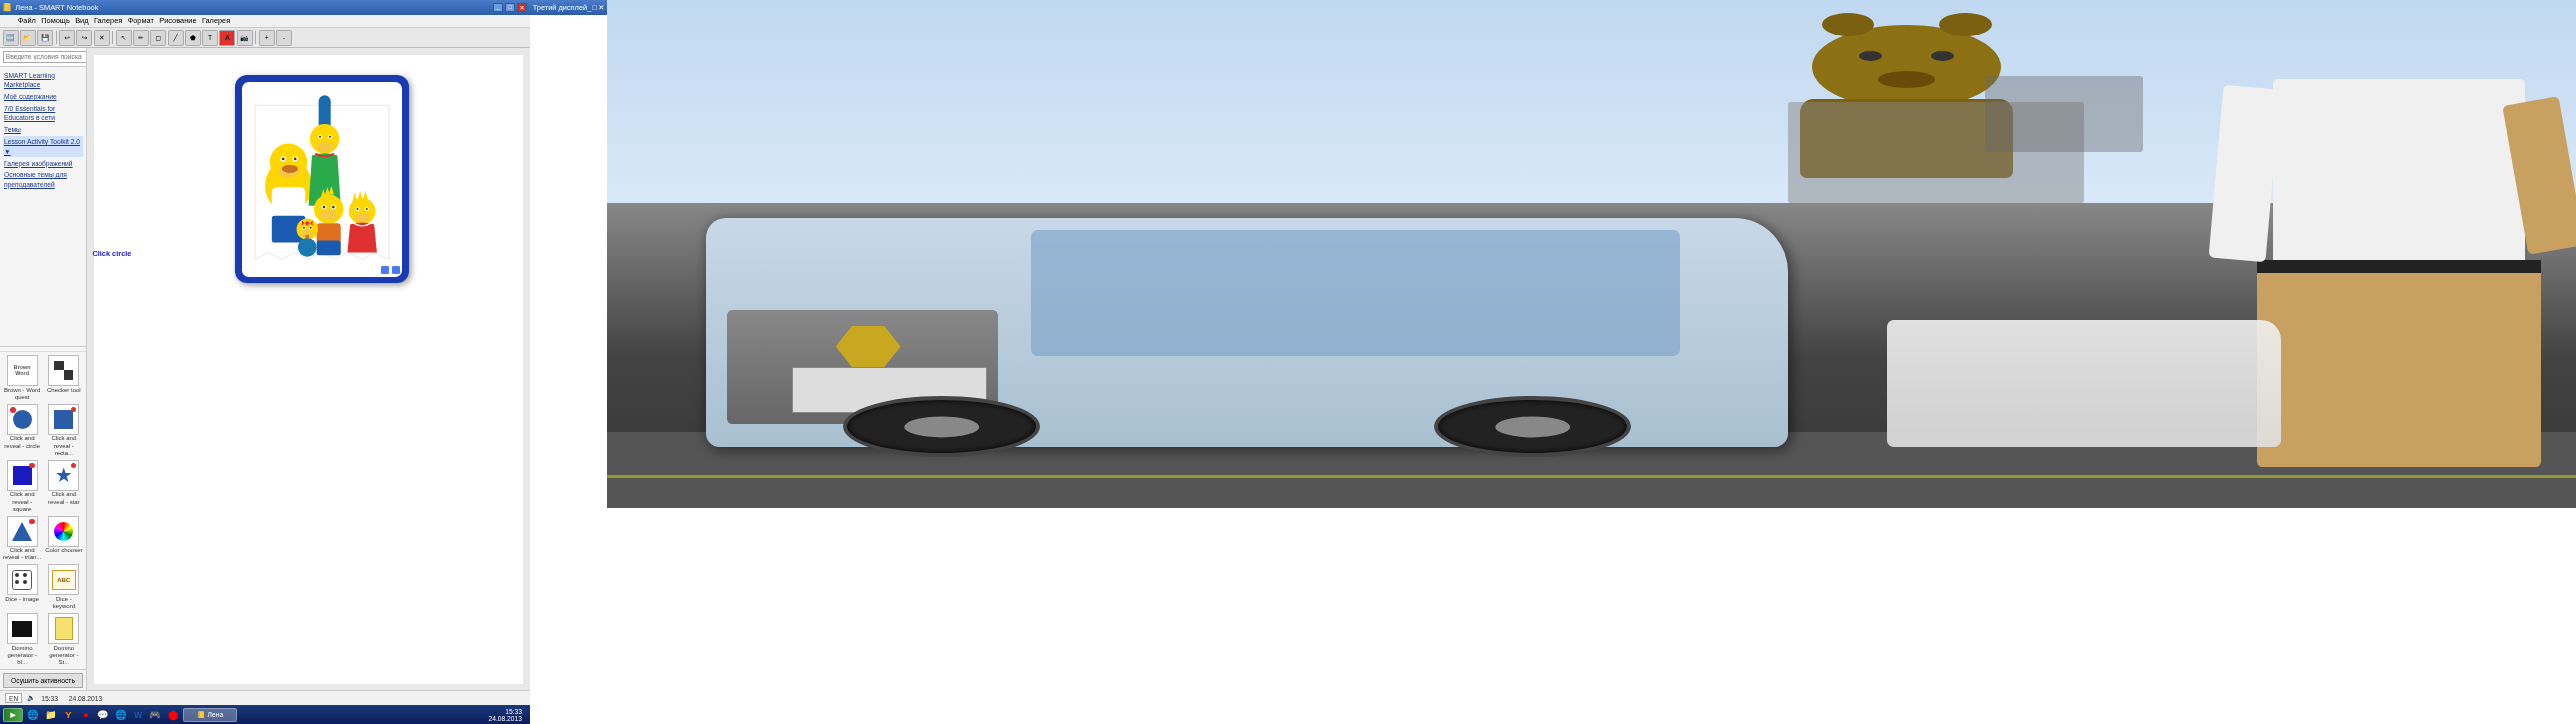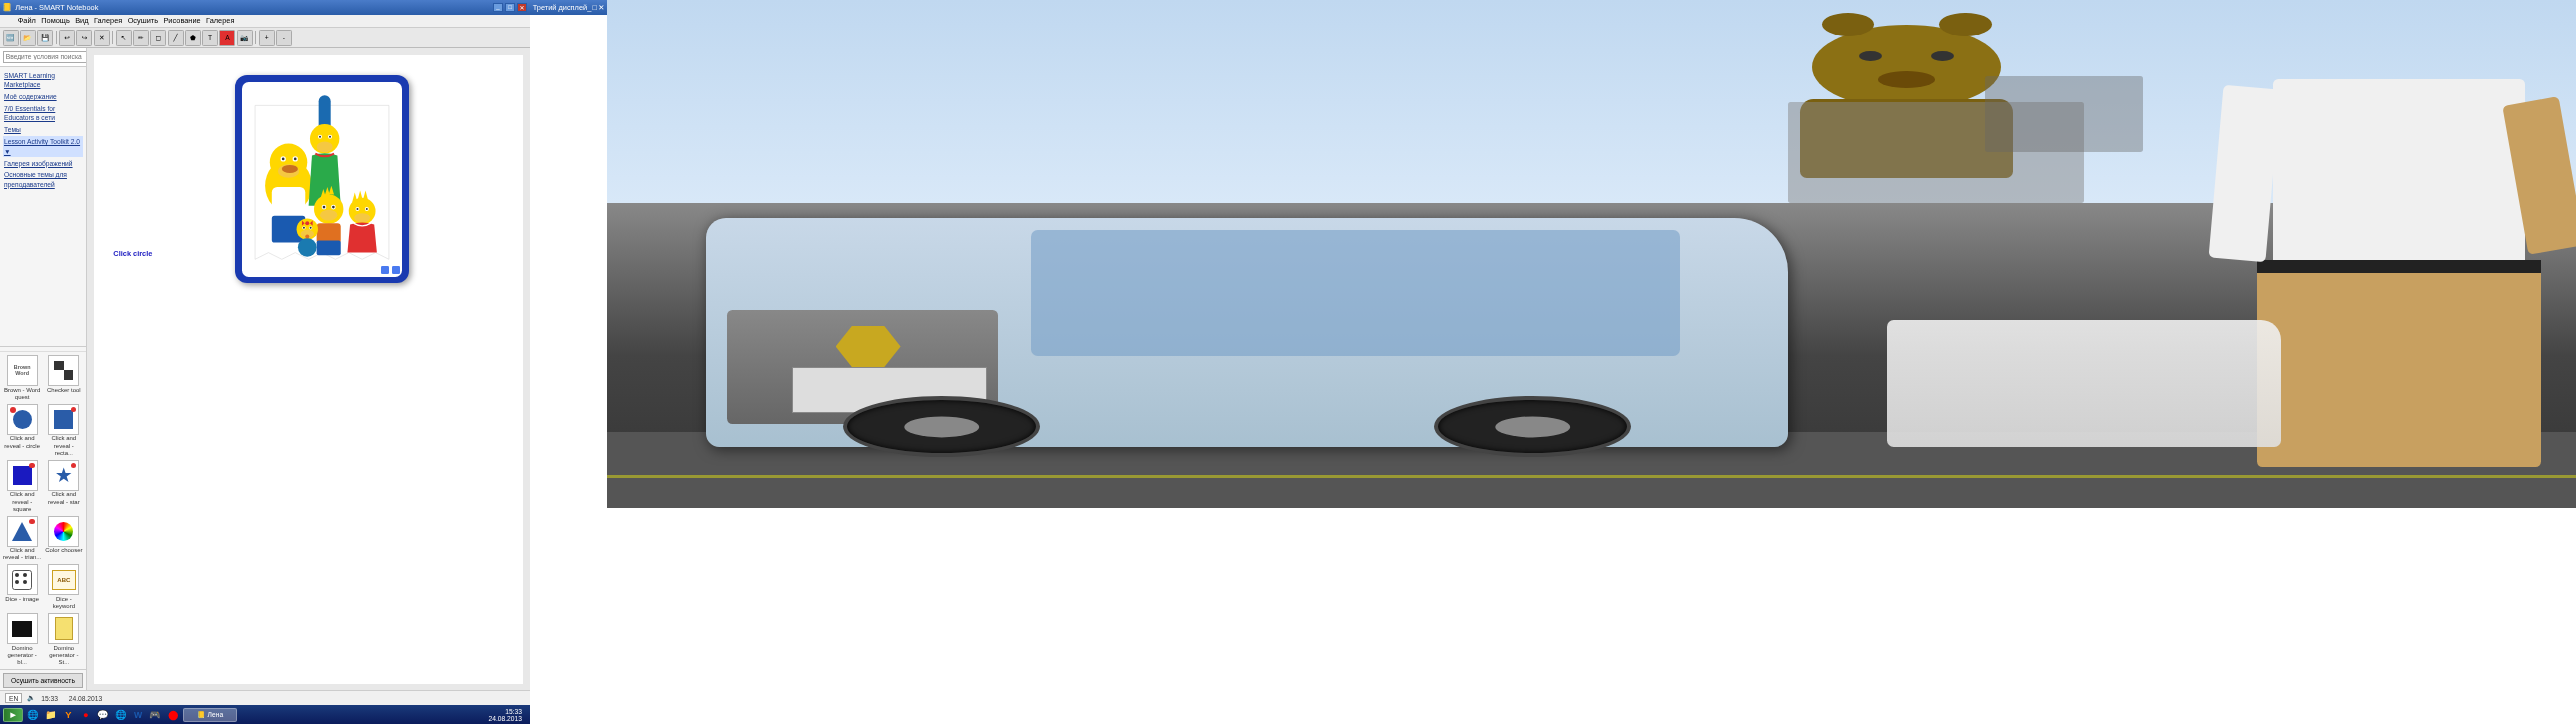--- a/index.html
+++ b/index.html
@@ -420,21 +420,21 @@
       <div class="win-btn">□</div>
       <div class="win-btn close">✕</div>
     </div>
   </div>
 
   <div id="menu-bar">
     <span>Файл</span>
     <span>Помощь</span>
     <span>Вид</span>
     <span>Галерея</span>
-    <span>Осушить</span>
+    <span>Формат</span>
     <span>Рисование</span>
     <span>Галерея</span>
   </div>
 
   <div id="toolbar">
     <div class="tb-btn">🆕</div>
     <div class="tb-btn">📂</div>
     <div class="tb-btn">💾</div>
     <div class="tb-separator"></div>
     <div class="tb-btn">↩</div>
@@ -573,21 +573,21 @@
       </div>
 
       <div id="sidebar-bottom">
         <button>Осушить активность</button>
       </div>
     </div>
 
     <div id="canvas-area">
       <div id="canvas-bg"></div>
 
-      <div id="click-circle-label" style="position:absolute; left:5.4px; top:201px; font-size:7.4px; color:#1a1ac0; font-weight:bold; text-align:right; width:60px;">Click circle</div>
+      <div id="click-circle-label" style="position:absolute; left:5.4px; top:201px; font-size:7.4px; color:#1a1ac0; font-weight:bold; text-align:left; width:60px;">Click circle</div>
 
       <div id="simpsons-card">
         <div id="card-arrow">»</div>
         <div id="simpsons-inner">
 
           <svg width="148" height="174" viewBox="0 0 220 260">
 
             <polygon points="10,250 10,20 210,20 210,250 190,240 170,250 150,240 130,250 110,240 90,250 70,240 50,250 30,240" fill="white" stroke="#ddd" stroke-width="1"></polygon>
 
             <ellipse cx="60" cy="140" rx="35" ry="40" fill="#FFD700"></ellipse>

